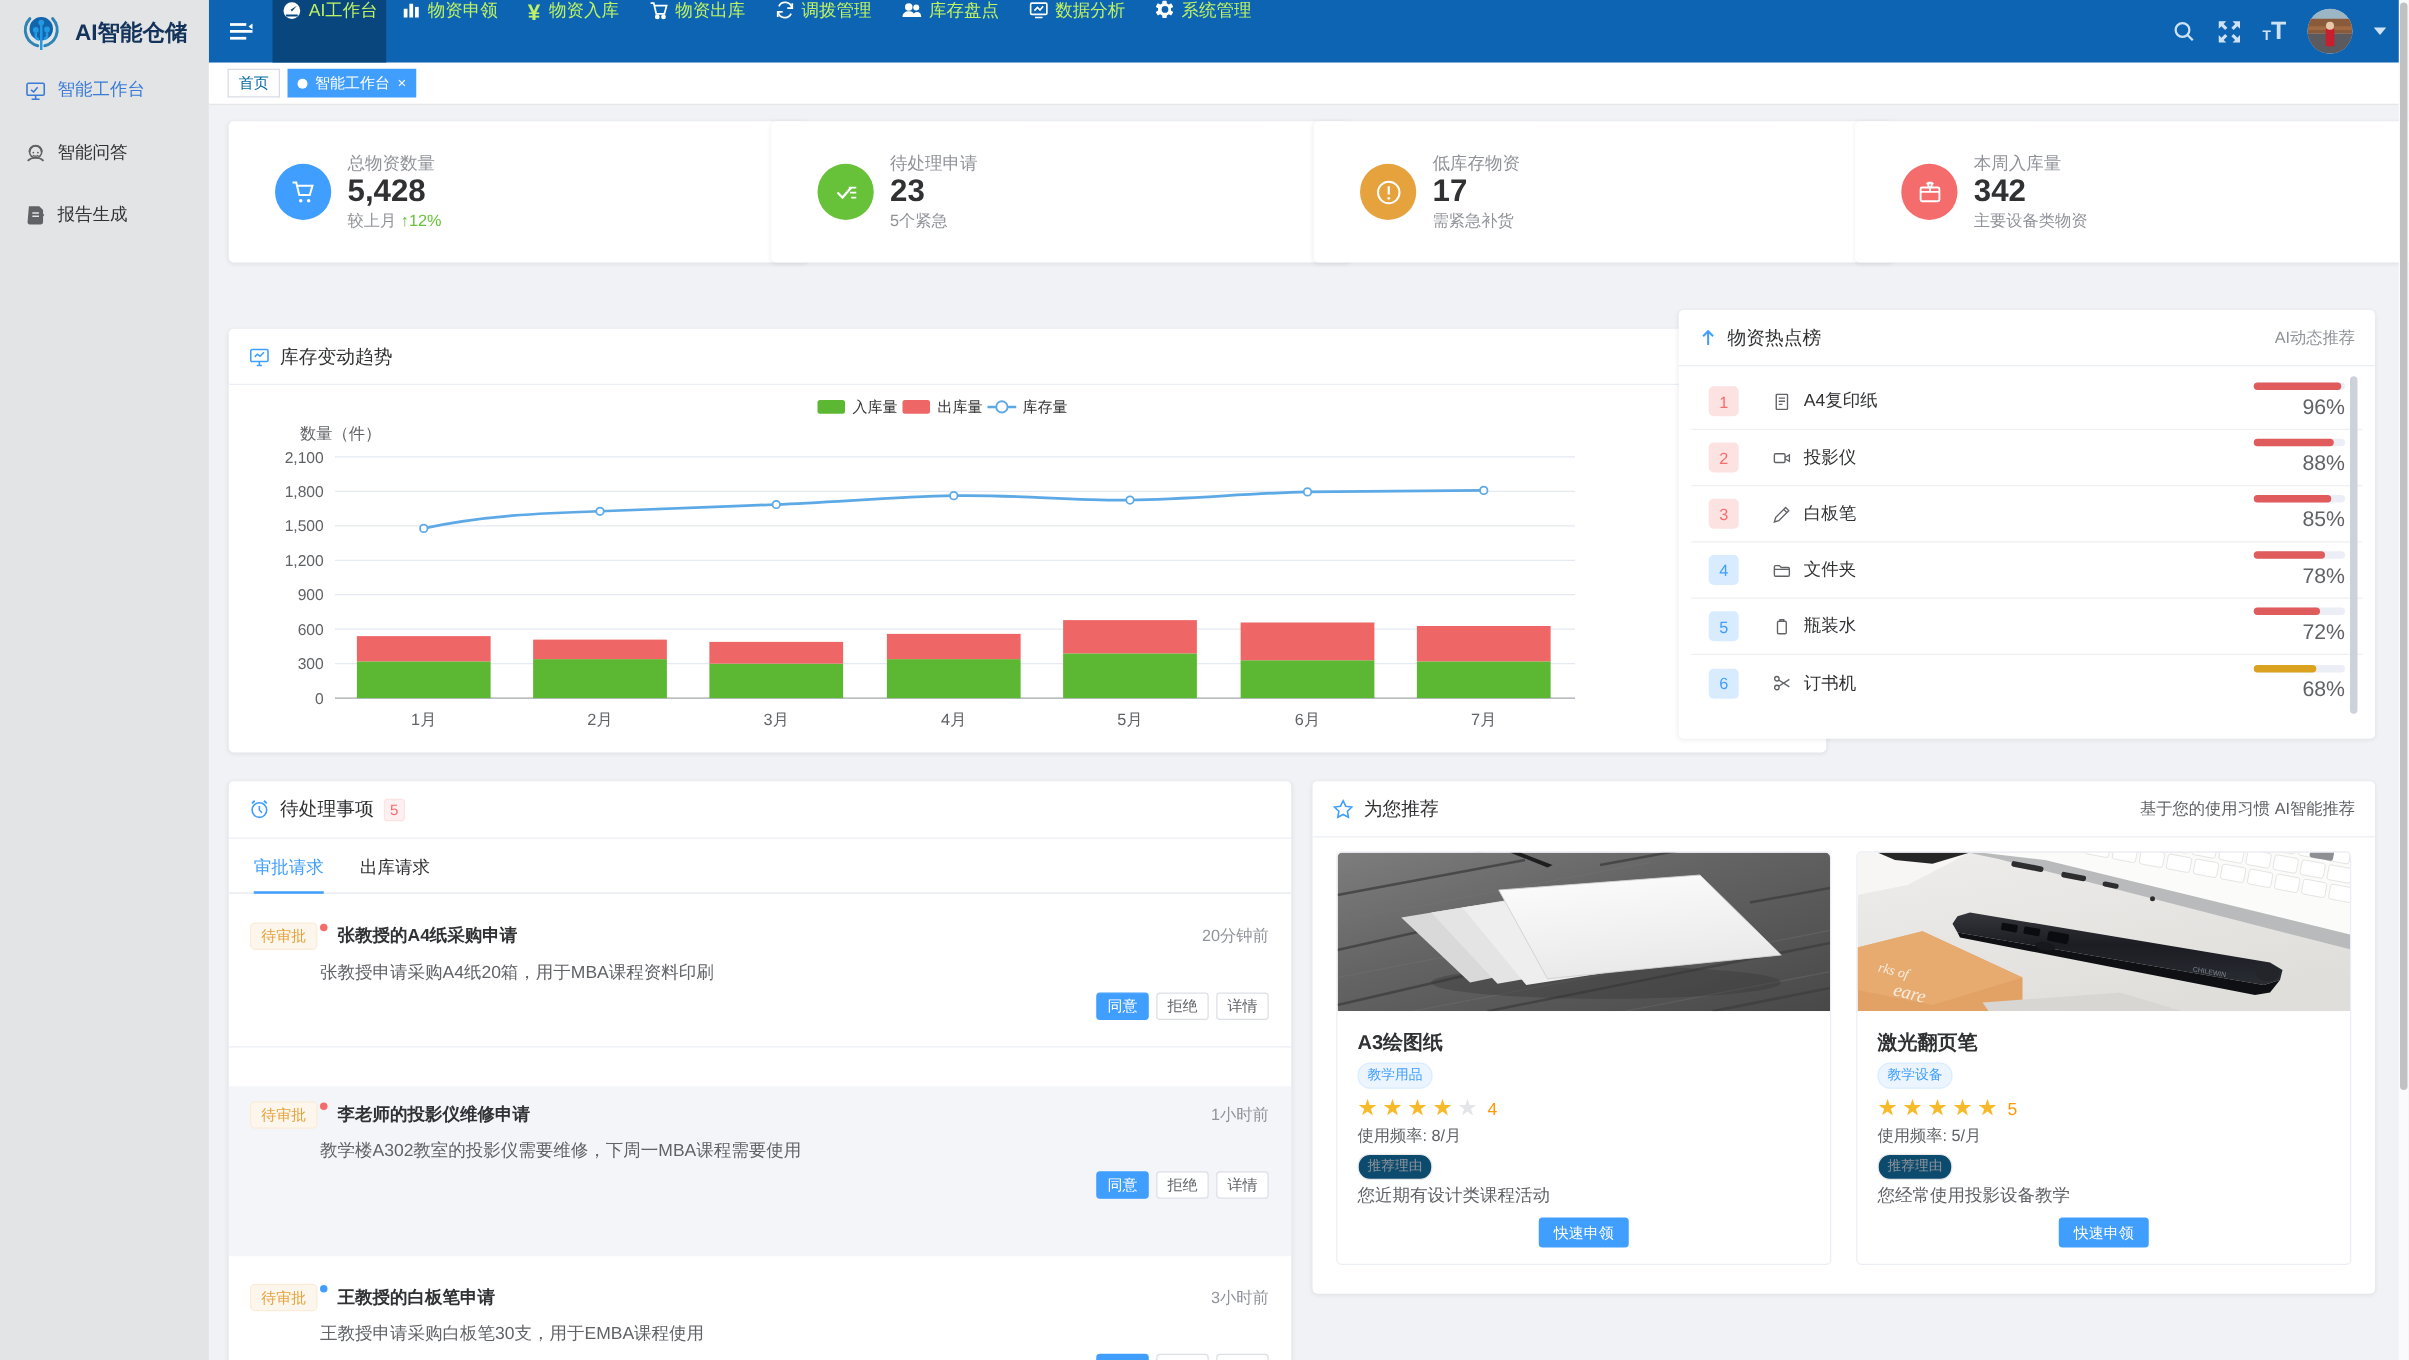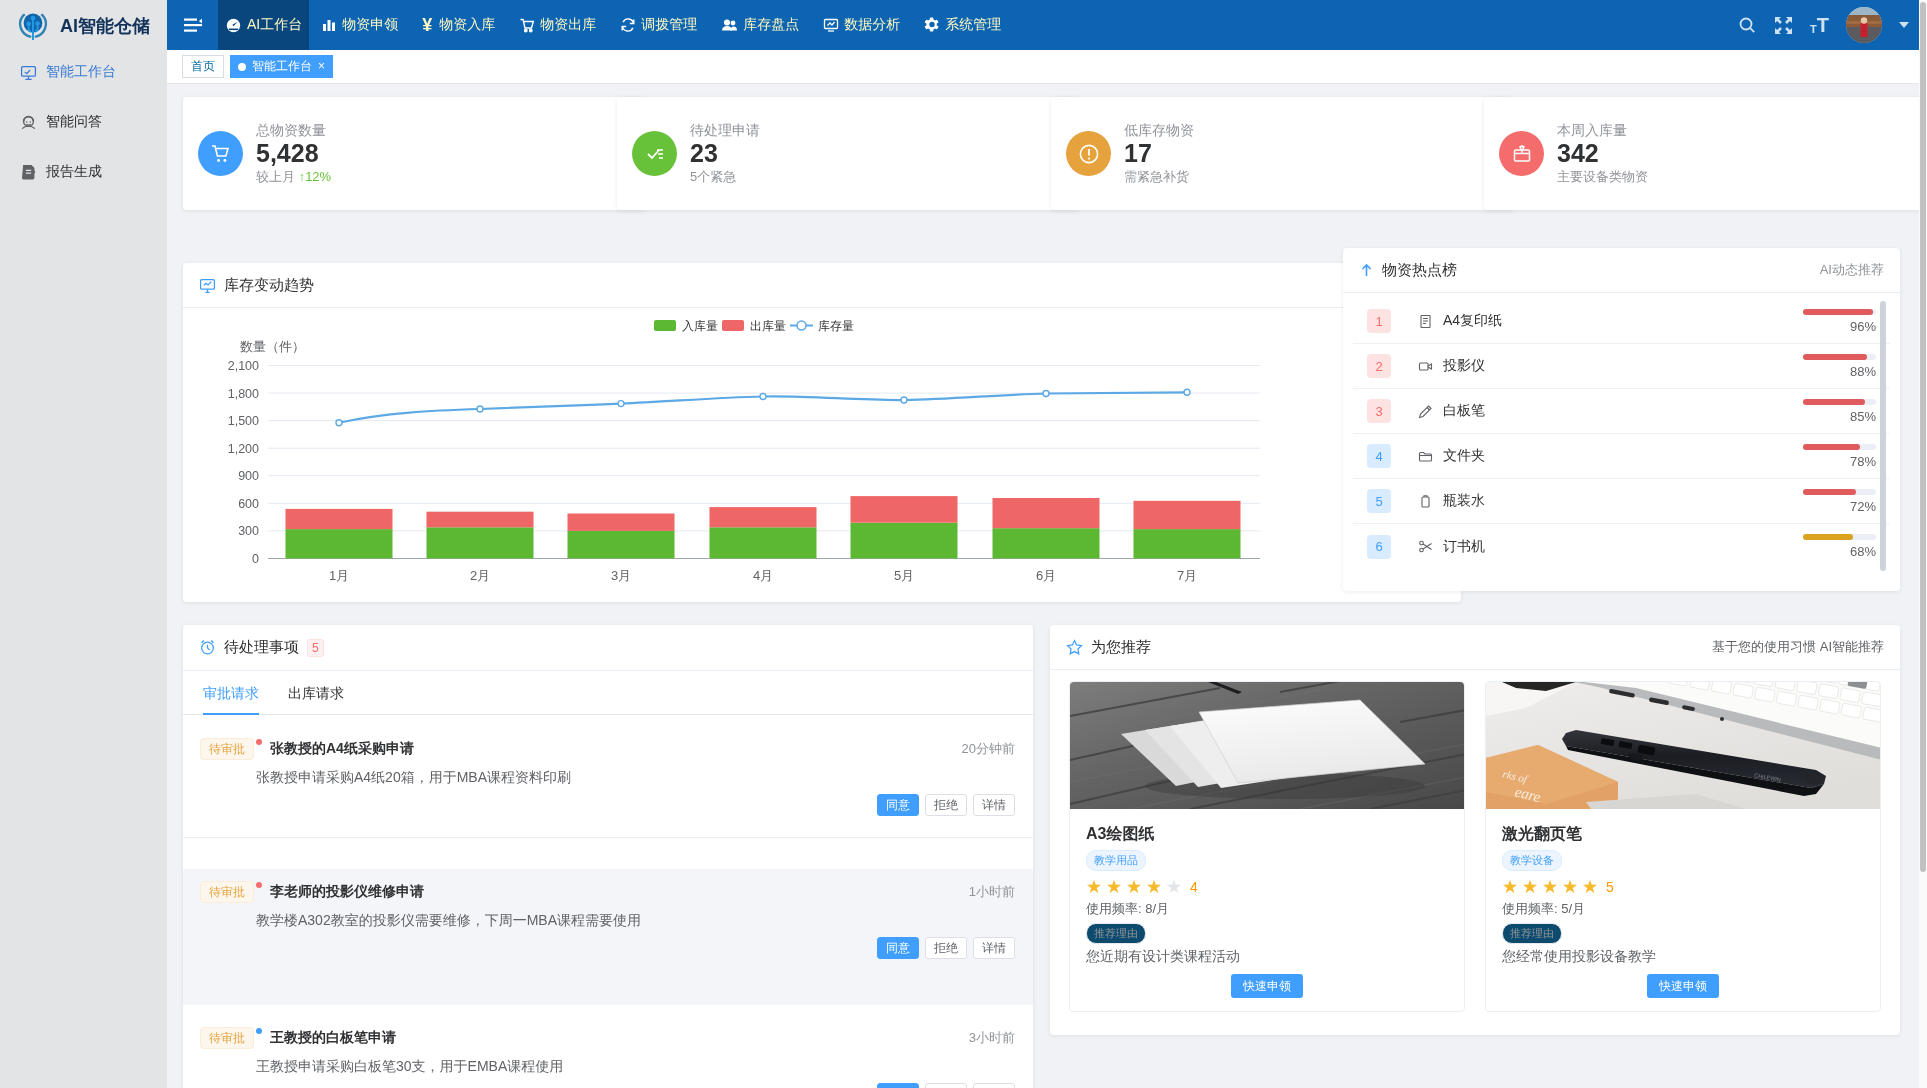--- a/index.html
+++ b/index.html
@@ -9,55 +9,55 @@
 
 .sidebar { position:absolute; left:0; top:0; width:167px; height:1088px; background:#e3e4e6; z-index:5; }
 .logo-row { display:flex; align-items:center; padding:12px 0 8px 18px; height:47px; }
 .logo-txt { font-size:18px; font-weight:bold; color:#13335b; margin-left:12px; letter-spacing:0px; }
 .menu-item { display:flex; align-items:center; height:50px; padding-left:20px; font-size:14px; color:#303133; }
 .menu-item.active { color:#3a7bd5; }
 .menu-item .mi { width:17px; height:17px; margin-right:9px; }
 
 .navbar { position:absolute; left:167px; top:0; right:8px; height:50px; background:#0c64b2; display:flex; align-items:center; z-index:4; }
 .hamb { width:51px; display:flex; justify-content:center; align-items:center; }
-.navtab { display:flex; align-items:center; height:50px; padding:0 12px; color:#fef9c3; font-size:14px; white-space:nowrap; }
+.navtab { display:flex; align-items:flex-start; height:50px; padding:0 12px; color:#bef264; font-size:14px; white-space:nowrap; }
 .navtab.active { background:#09467e; padding:0 7px; }
 .navtab svg { margin-right:5px; }
 .nav-right { margin-left:auto; display:flex; align-items:center; gap:17px; padding-right:10px; }
 
 .tagrow { position:absolute; left:167px; top:50px; right:8px; height:34px; background:#fff; border-bottom:1px solid #e6e6e6; display:flex; align-items:center; padding-left:15px; gap:6px; }
 .tag-home { height:23px; line-height:21px; padding:0 8px; border:1px solid #d8dce5; background:#fff; color:#0369a1; font-size:12px; }
 .tag-act { height:23px; line-height:23px; padding:0 8px; background:#409eff; color:#fff; font-size:12px; display:flex; align-items:center; gap:6px; }
 .tag-act .dot { width:8px; height:8px; border-radius:50%; background:#fff; display:inline-block; }
 .tag-act .x { font-size:12px; }
 
 .content { position:absolute; left:167px; top:84px; width:1752px; height:1004px; background:#f0f2f5; }
 .card { position:absolute; background:#fff; border-radius:4px; box-shadow:0 1px 4px rgba(0,21,41,.08); }
 
-.stat { height:113px; width:463px; top:13px; display:flex; align-items:center; padding-left:15px; }
+.stat { height:113px; width:463px; top:13px; display:flex; align-items:center; padding-left:37px; }
 .stat .circ { width:45px; height:45px; border-radius:50%; display:flex; align-items:center; justify-content:center; }
 .stat .sbody { margin-left:13px; }
 .stat .st { font-size:14px; color:#909399; line-height:17px; }
 .stat .sv { font-size:25px; font-weight:bold; color:#303133; line-height:29px; }
 .stat .ss { font-size:13px; color:#909399; line-height:17px; }
 
 .chead { height:45px; border-bottom:1px solid #ebeef5; display:flex; align-items:center; padding:0 16px; font-size:15px; color:#303133; }
 .chead .hicon { margin-right:8px; display:flex; }
 .chead .hr { margin-left:auto; font-size:13px; color:#909399; }
 
 .hotrow { display:flex; align-items:center; height:45px; border-bottom:1px solid #f0f0f0; padding:0 14px 0 14px; }
 .rank { width:24px; height:24px; border-radius:4px; font-size:13px; display:flex; align-items:center; justify-content:center; }
 .rank.top { background:#fde2e2; color:#f56c6c; }
 .rank.low { background:#d9ecff; color:#409eff; }
 .hotname { font-size:14px; color:#303133; margin-left:10px; }
 .hoticon { margin-left:27px; margin-right:0px; color:#606266; display:flex; }
 .hotbar { margin-left:auto; width:73px; }
 .hotbar .track { height:6px; border-radius:3px; background:#ebeef5; }
 .hotbar .fill { height:6px; border-radius:3px; }
-.hotpct { font-size:13px; color:#606266; text-align:right; margin-top:4px; }
+.hotpct { font-size:17px; color:#606266; text-align:right; margin-top:4px; }
 
 .tabs { display:flex; gap:29px; padding:0 20px; border-bottom:1px solid #e4e7ed; height:40px; align-items:flex-end; margin-top:4px; }
 .tab { font-size:14px; color:#303133; height:40px; display:flex; align-items:center; position:relative; }
 .tab.on { color:#409eff; }
 .tab.on:after { content:""; position:absolute; left:0; right:0; bottom:-1px; height:2px; background:#409eff; }
 .titem { padding:23px 18px 21px 17px; position:relative; }
 .titem.alt { background:#f3f5f8; }
 .trow1 { display:flex; align-items:center; }
 .ttag { font-size:12px; color:#e6a23c; background:#fdf6ec; border:1px solid #faecd8; border-radius:4px; padding:2px 8px; height:22px; line-height:16px; }
 .tdot { width:6px; height:6px; border-radius:50%; margin:-14px 0 0 2px; }

